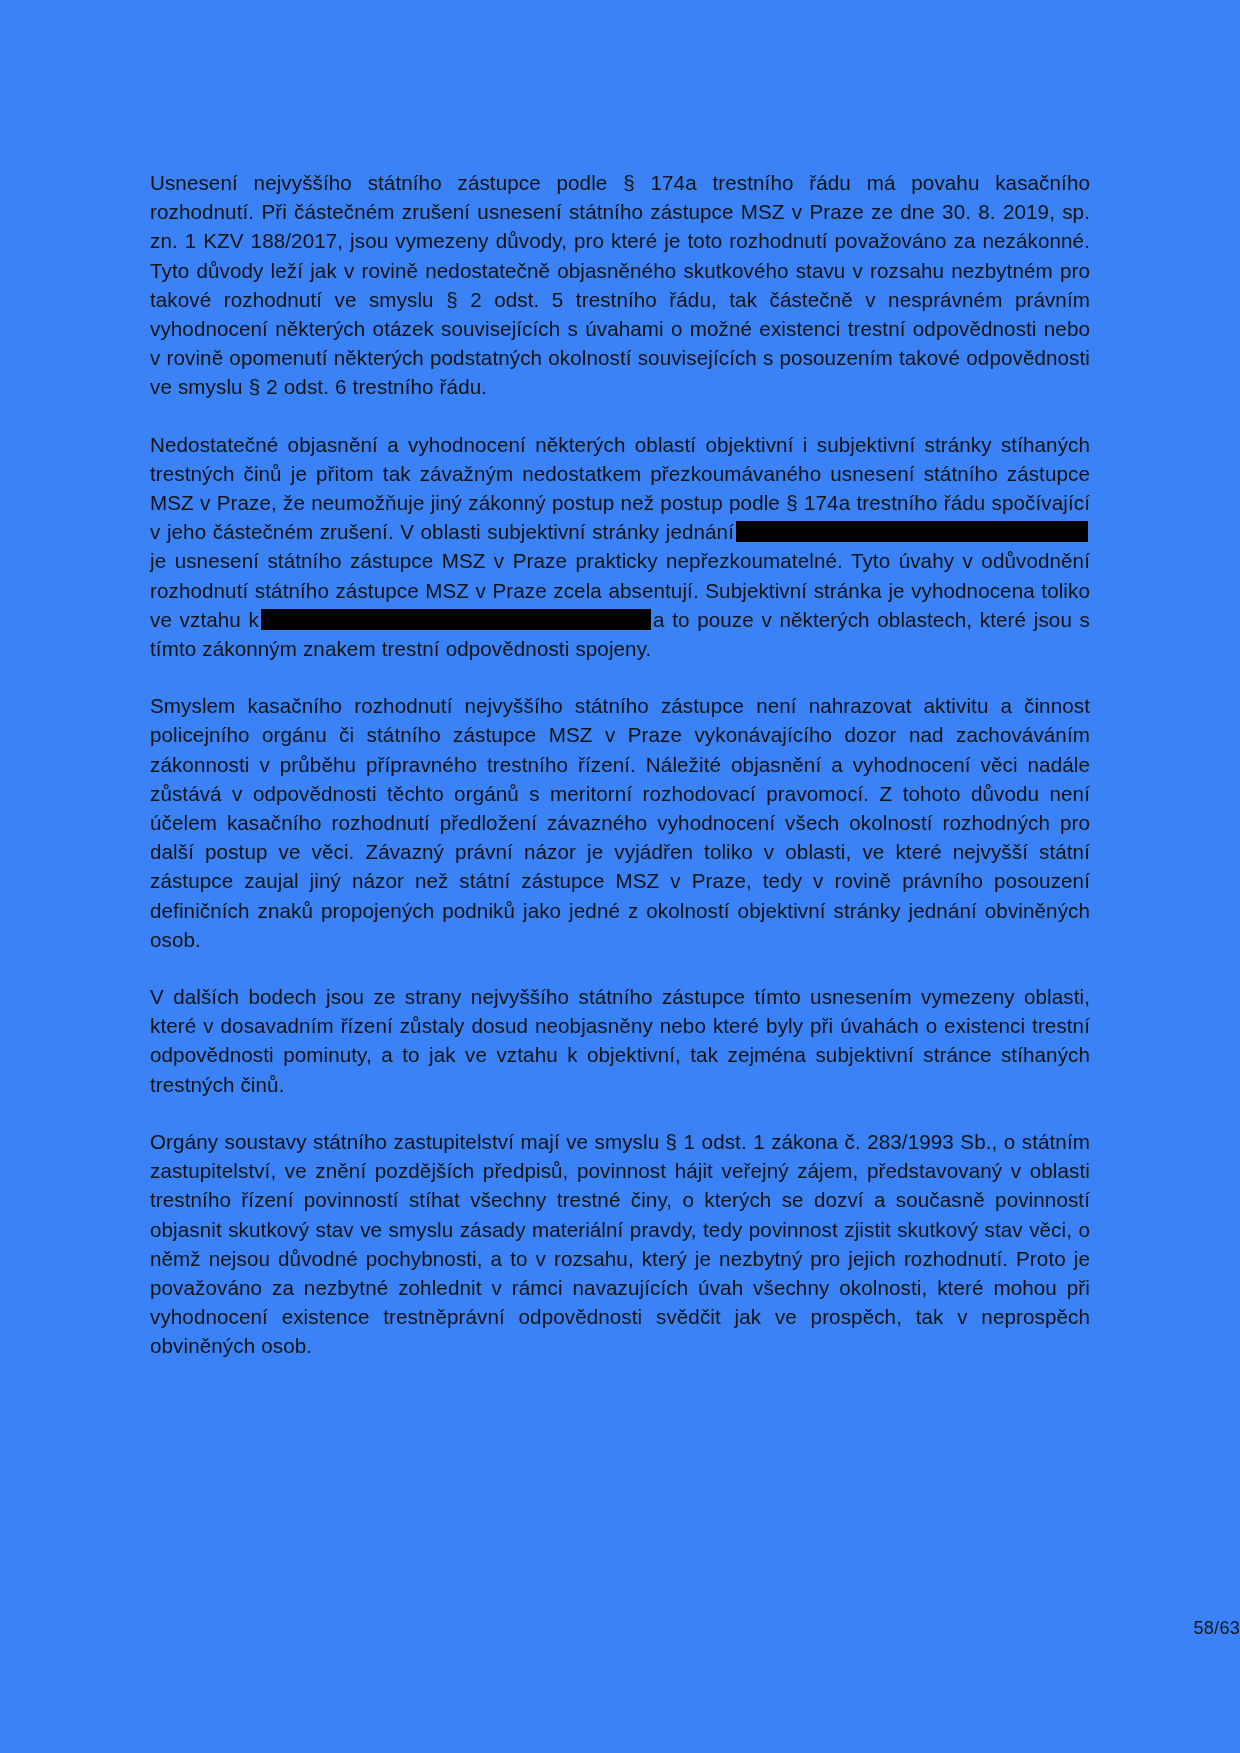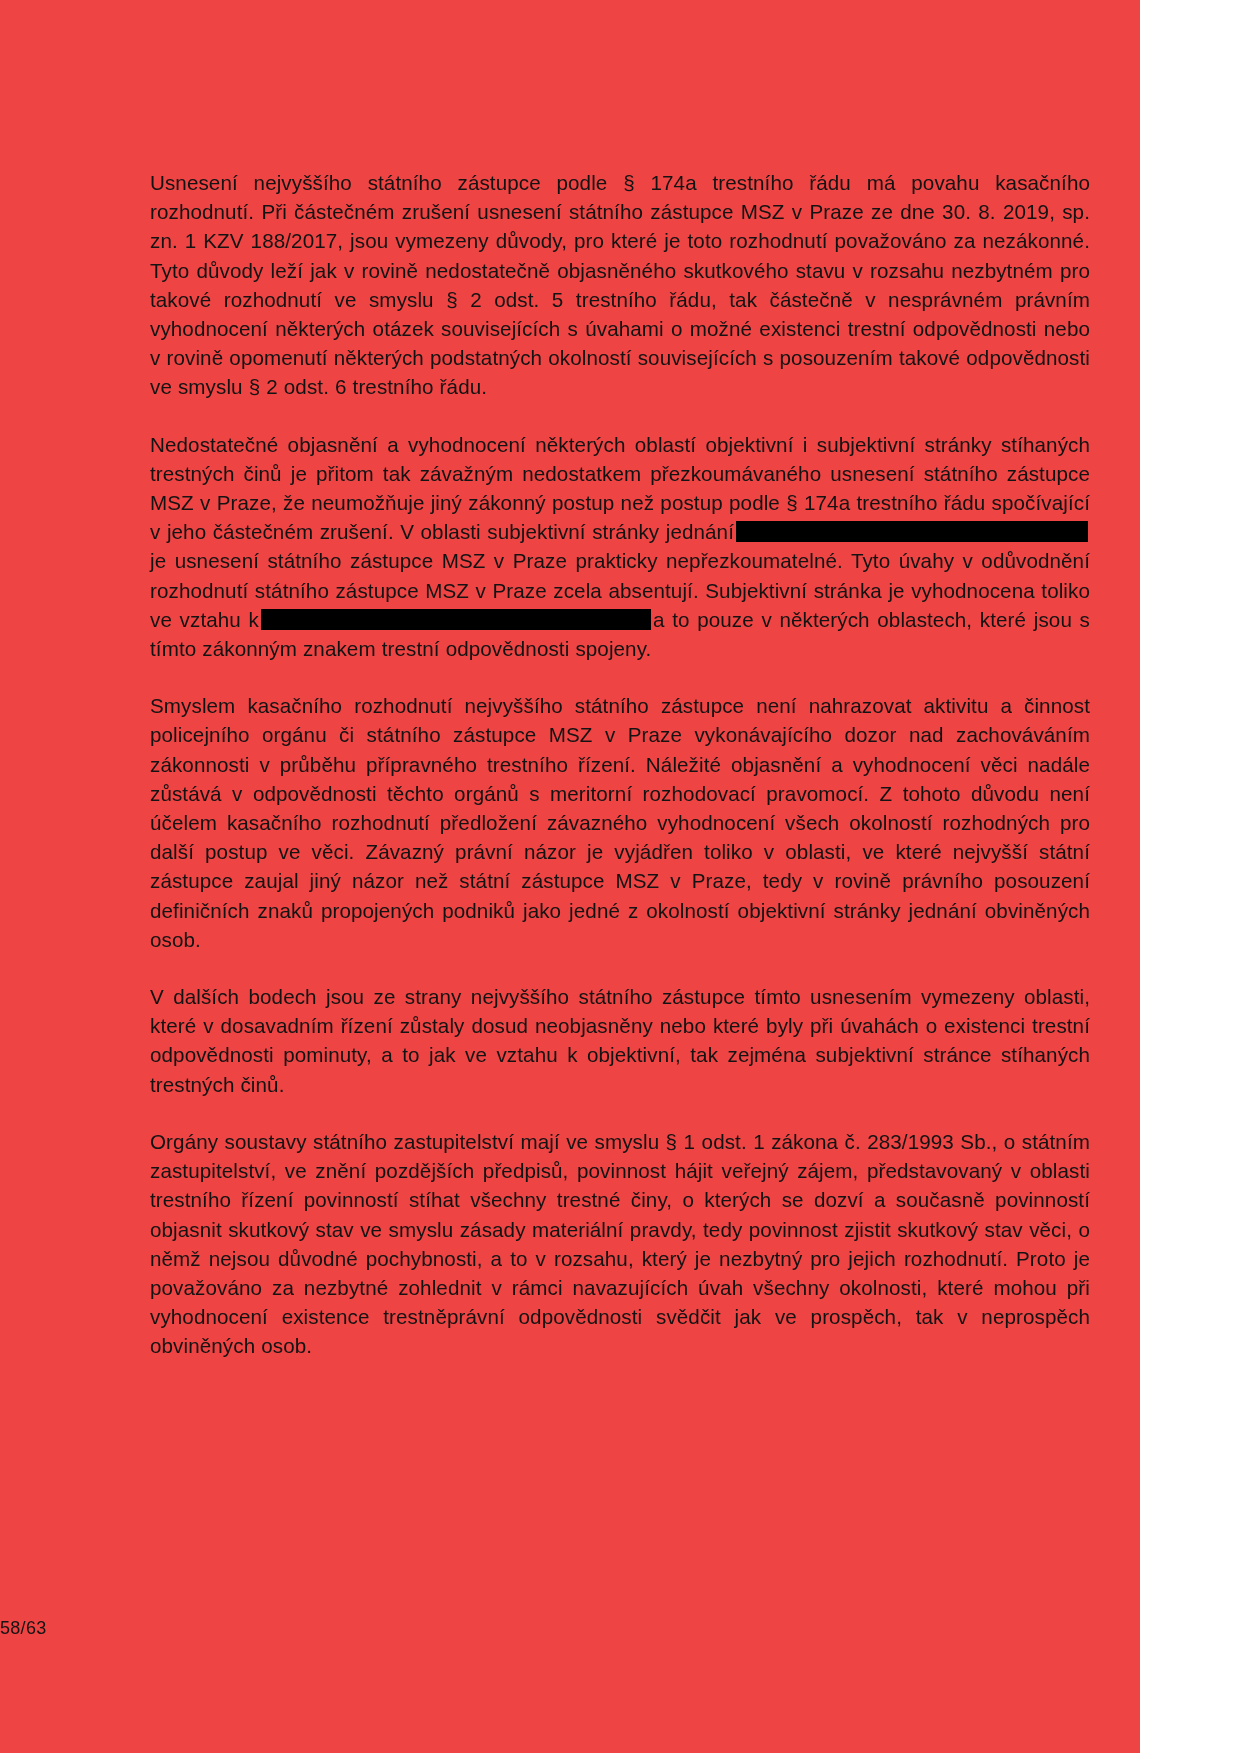--- a/index.html
+++ b/index.html
@@ -11,23 +11,23 @@
     width: 1240px;
     height: 1753px;
     position: relative;
     font-family: "Liberation Sans", sans-serif;
     color: #111111;
     overflow: hidden;
   }
   .page {
     position: absolute;
     top: 0; left: 0;
-    width: 1140px;
+    width: 1240px;
     height: 1753px;
-    background: #ef4444;
+    background: #3b82f6;
   }
   .content {
     position: absolute;
     left: 150px;
     top: 168px;
     width: 940px;
   }
   p.para {
     margin: 0 0 28px 0;
     font-size: 20.6px;
@@ -48,21 +48,21 @@
     margin: 0 2px;
     border-radius: 0;
   }
   .redaction.r1 { width: 352px; }
   .redaction.r2 { width: 390px; }
   .footer {
     position: absolute;
     left: 0;
     top: 1618px;
     width: 1240px;
-    text-align: left;
+    text-align: right;
     font-size: 18px;
     color: #141414;
     font-family: "Liberation Sans", sans-serif;
     letter-spacing: 0.3px;
   }
 </style>
 </head>
 <body>
 
 <div class="page">

